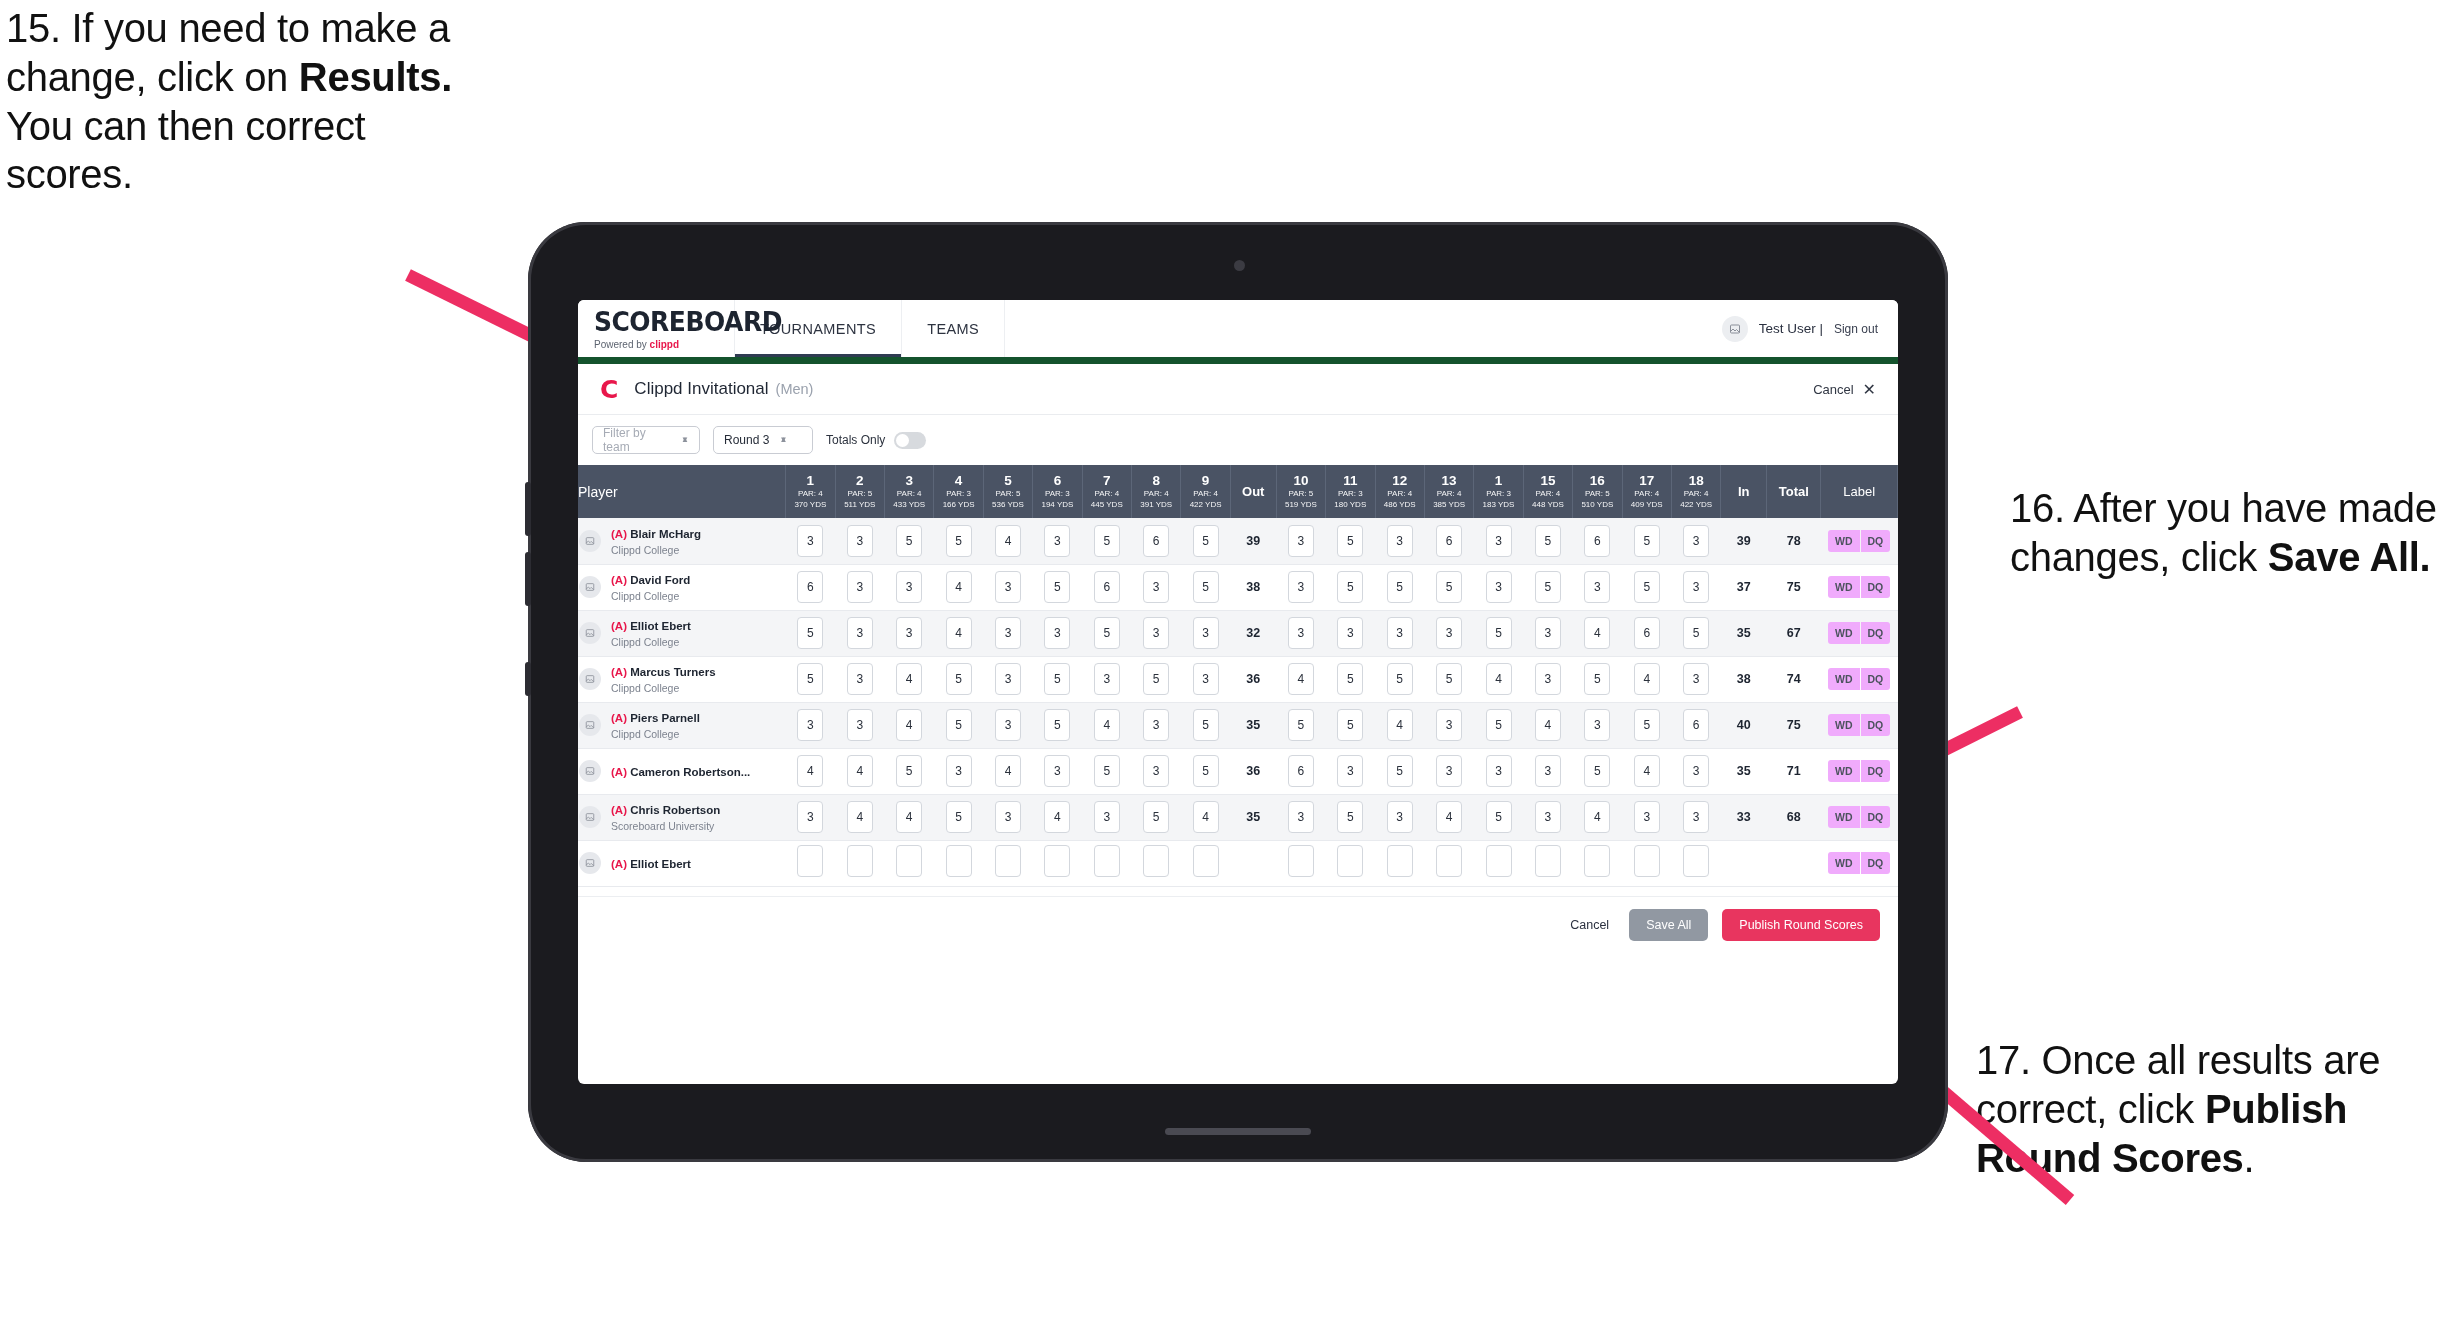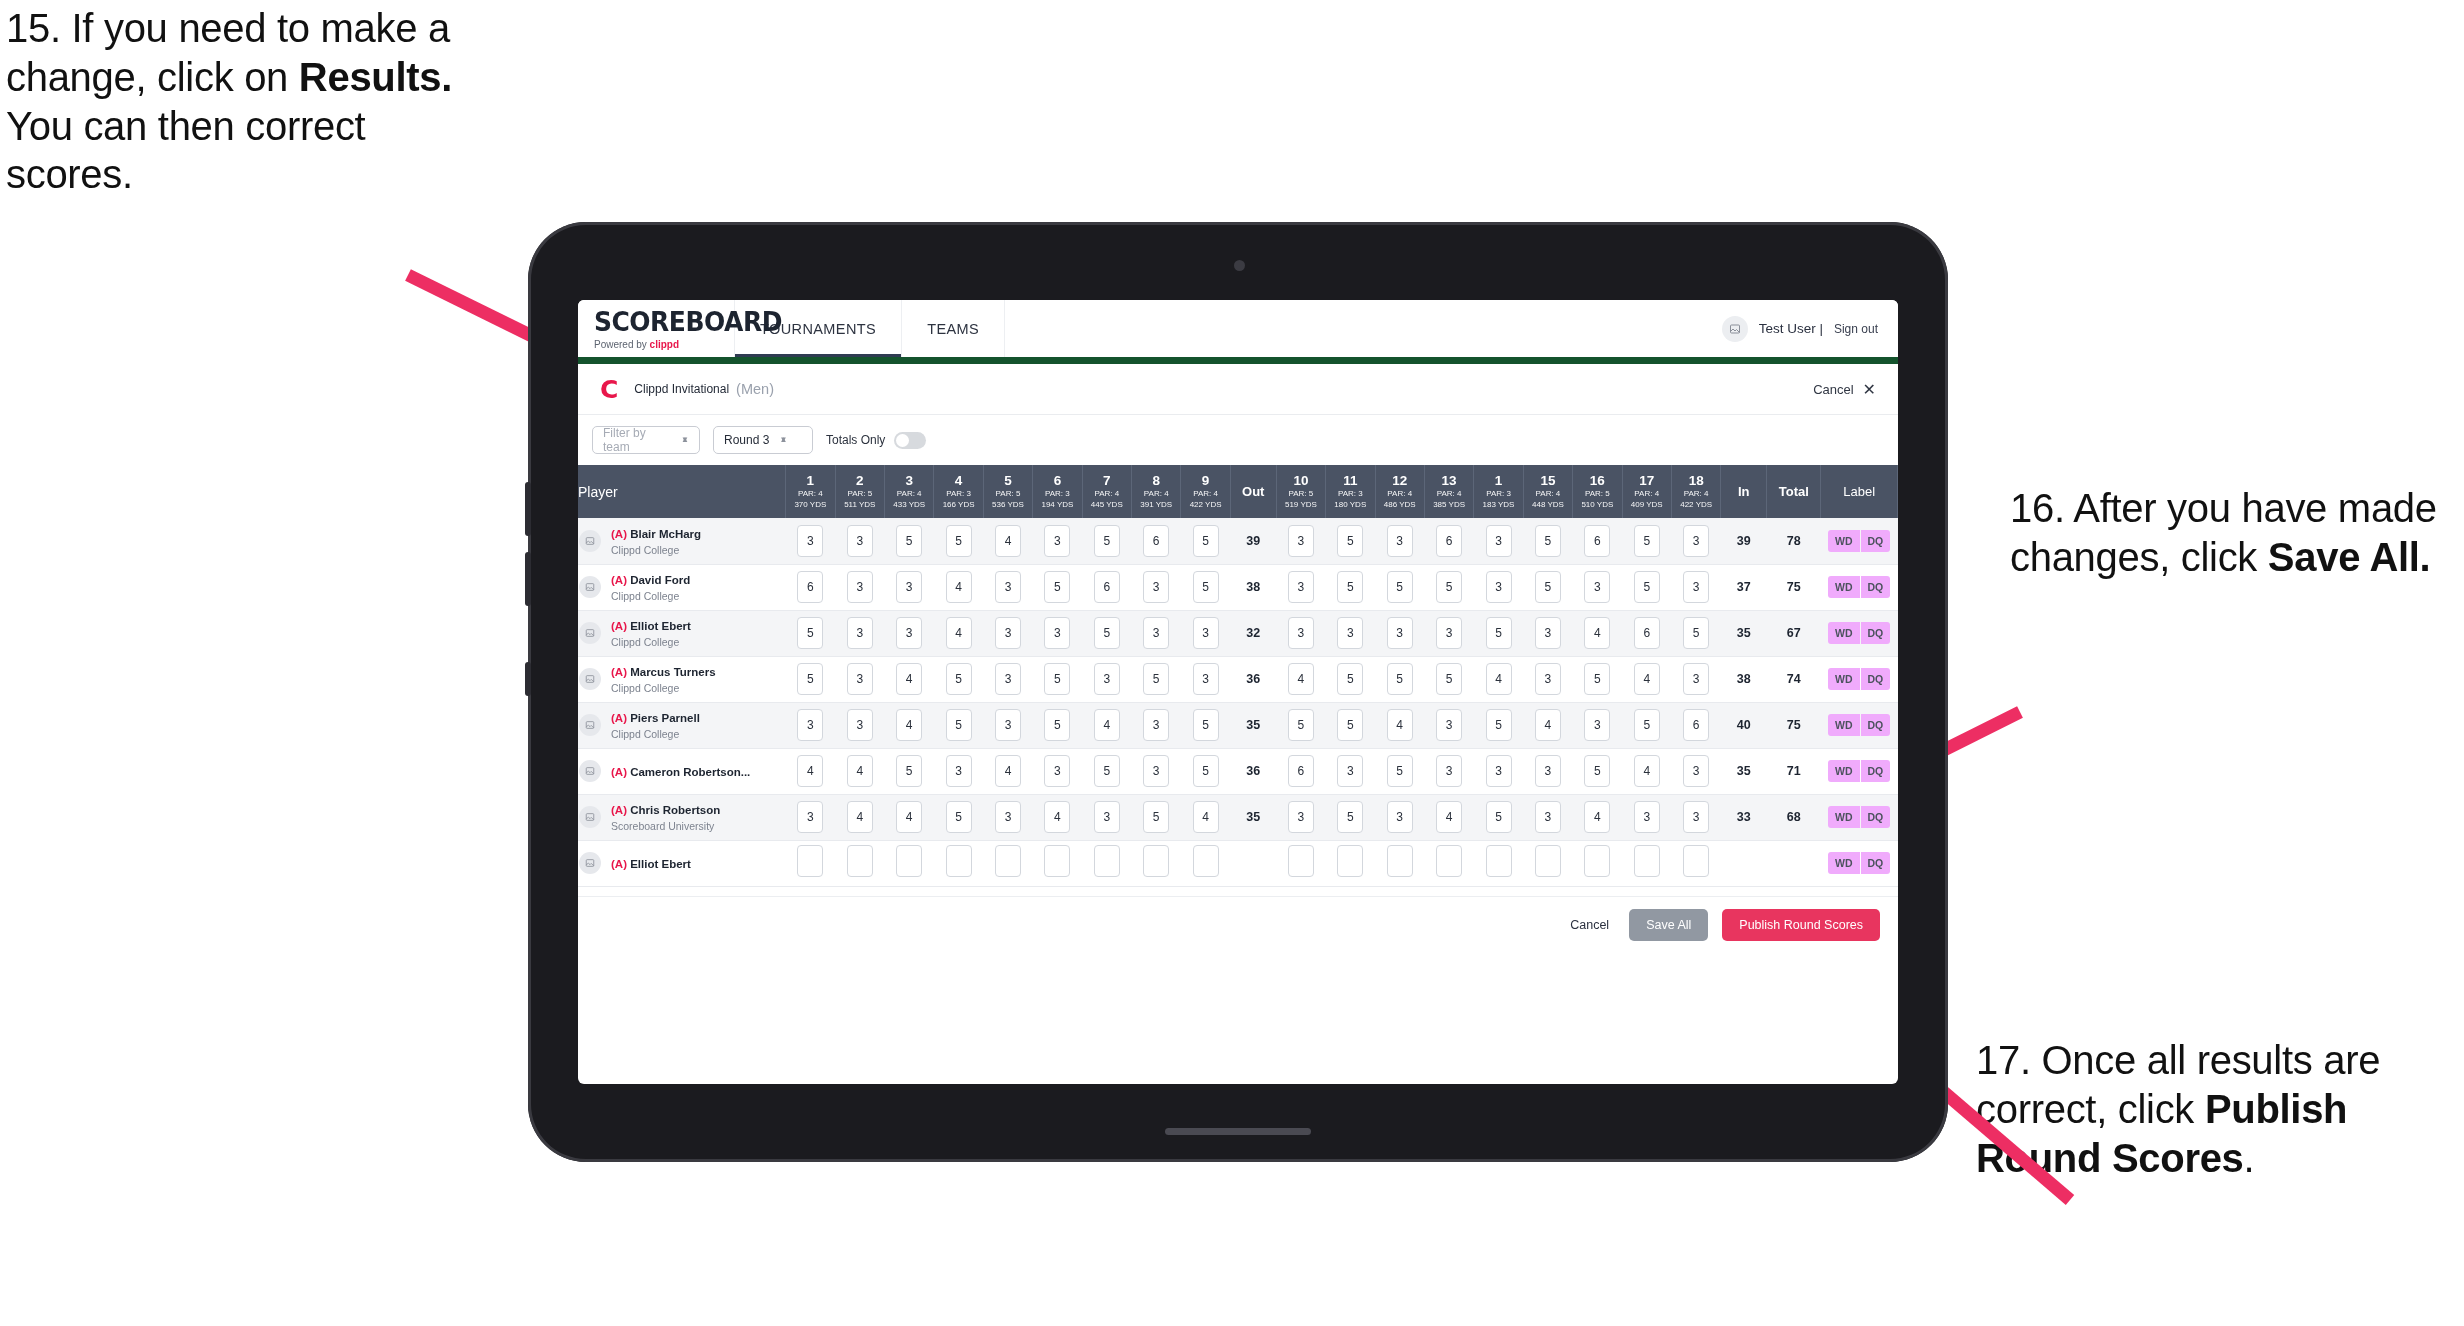--- a/index.html
+++ b/index.html
@@ -39,21 +39,21 @@
   #topnav-spacer{flex:1;border-left:1px solid #edeff2;}
   #user-block{display:flex;align-items:center;gap:11px;padding:0 20px;}
   .avatar-circle{width:26px;height:26px;border-radius:50%;background:#eceef1;display:flex;align-items:center;justify-content:center;}
   .avatar-circle svg{width:12px;height:12px;}
   #user-name{font-size:13.5px;color:#2b3140;}
   #signout{font-size:12px;color:#3a4050;}
 
   
   #tourn-head{height:50px;display:flex;align-items:center;padding:0 22px;border-bottom:1px solid #eaecef;background:#fff;}
   #clippd-mark{font-size:25px;font-weight:700;color:#e8174b;font-family:"DejaVu Sans", sans-serif;margin-right:16px;line-height:1;}
-  #tourn-name{font-size:12px;color:#1f2633;font-weight:400;}
+  #tourn-name{font-size:17px;color:#1f2633;font-weight:400;}
   #tourn-gender{font-size:14.5px;color:#9aa1ad;margin-left:7px;}
   #cancel-top{margin-left:auto;display:flex;align-items:center;gap:9px;font-size:13px;color:#303643;}
   #cancel-top .x{font-size:16px;}
 
   
   #tabstrip{height:41px;background:#2f3b52;display:flex;align-items:center;padding:0 16px;gap:6px;}
   .tab{font-size:13.5px;color:#dfe3ea;padding:7px 13px;border-radius:5px;}
   .tab.active{background:#f7f8fa;color:#1f2633;font-weight:600;}
 
   

